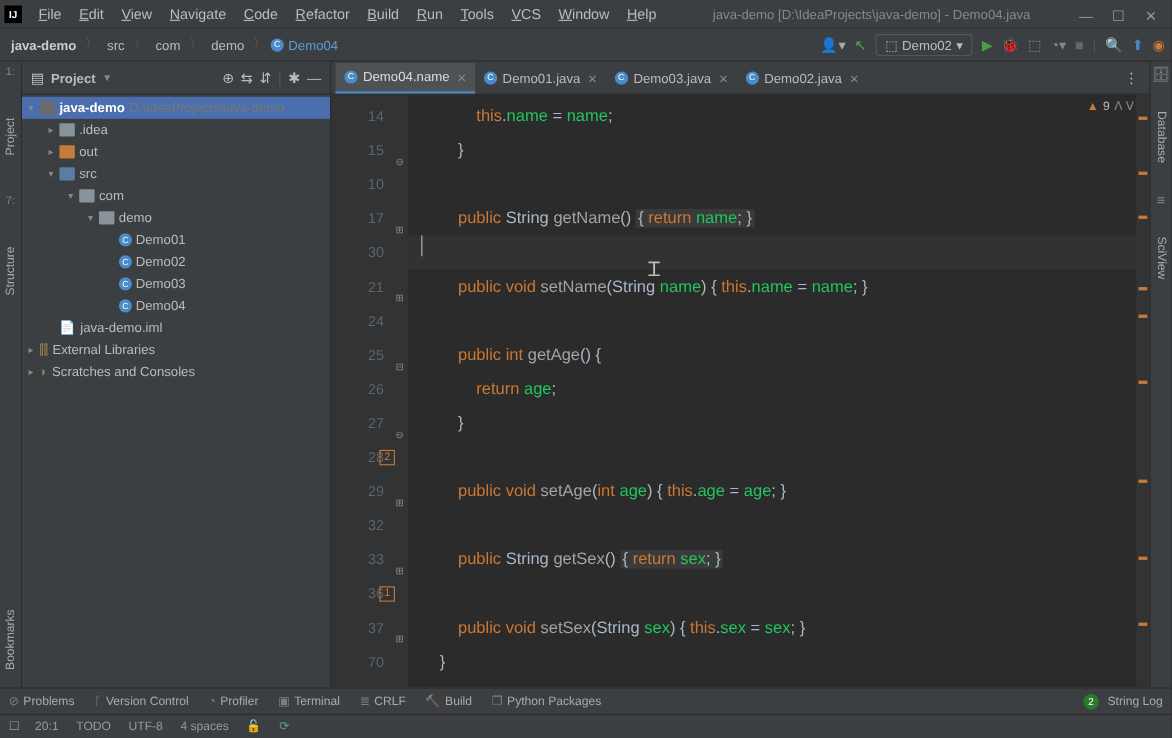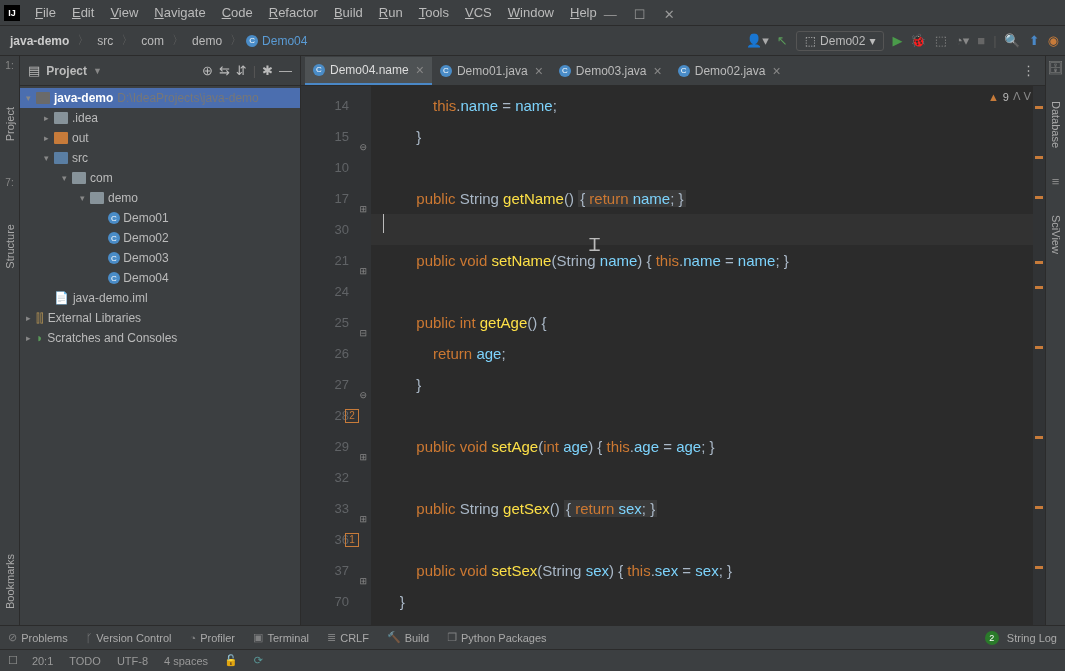--- a/index.html
+++ b/index.html
@@ -49,22 +49,22 @@
 .code-area{flex:1;display:flex;overflow:hidden;position:relative;font-family:Consolas,monospace;font-size:15px}
 .gutter{width:70px;background:#313335;text-align:right;color:#606366;padding-top:4px;line-height:31px;font-size:13px;position:relative}
 .gutnum{padding-right:22px;position:relative;height:31px}
 .fold{position:absolute;right:4px;top:50%;transform:translateY(-50%);width:10px;height:10px;font-size:9px;color:#888}
 .badge{position:absolute;left:44px;top:50%;transform:translateY(-50%);border:1px solid #c77b3a;color:#c77b3a;font-size:10px;width:14px;height:14px;display:flex;align-items:center;justify-content:center}
 .code{flex:1;padding-top:4px;line-height:31px;white-space:pre;color:#a9b7c6;position:relative;overflow:hidden}
 .codeline{height:31px;padding-left:12px}
 .codeline.curr{background:#323232}
 .kw{color:#cc7832}
 .typ{color:#a9b7c6}
-.fn{color:#fde047}
-.field{color:#7dd3fc}
+.fn{color:#a3a3a3}
+.field{color:#22c55e}
 .dimblk{background:#3a3a3a;padding:0 2px}
 .caret{display:inline-block;width:1px;height:19px;background:#bbb;vertical-align:middle;position:absolute}
 .err-strip{width:12px;background:#313335;position:relative}
 .warn-top{position:absolute;top:4px;right:14px;display:flex;align-items:center;gap:4px;font-size:11px;color:#bbb;z-index:5}
 .warn-ico{color:#c77b3a}
 .mark{position:absolute;right:2px;width:8px;height:3px;background:#c77b3a}
 .bottombar{height:24px;background:#3c3f41;border-top:1px solid #2b2b2b;display:flex;align-items:center;padding:0 8px;gap:18px;font-size:11px}
 .bbtn{display:flex;align-items:center;gap:4px;cursor:pointer;color:#aaa}
 .bbtn .ic{opacity:.6}
 .statusbar{height:22px;background:#3c3f41;border-top:1px solid #2b2b2b;display:flex;align-items:center;padding:0 8px;font-size:11px;color:#999}
@@ -84,20 +84,21 @@
       <span class="menu-item"><u>N</u>avigate</span>
       <span class="menu-item"><u>C</u>ode</span>
       <span class="menu-item"><u>R</u>efactor</span>
       <span class="menu-item"><u>B</u>uild</span>
       <span class="menu-item"><u>R</u>un</span>
       <span class="menu-item"><u>T</u>ools</span>
       <span class="menu-item"><u>V</u>CS</span>
       <span class="menu-item"><u>W</u>indow</span>
       <span class="menu-item"><u>H</u>elp</span>
     </div>
+  <div class="title-text">java-demo [D:\IdeaProjects\java-demo] - Demo04.java</div>
   <div class="winbtns">
     <span class="winbtn">—</span>
     <span class="winbtn">☐</span>
     <span class="winbtn">✕</span>
   </div>
 </div>
 
 <div class="navbar">
   <div class="breadcrumb">
     <span class="bc-item bold">java-demo</span>

